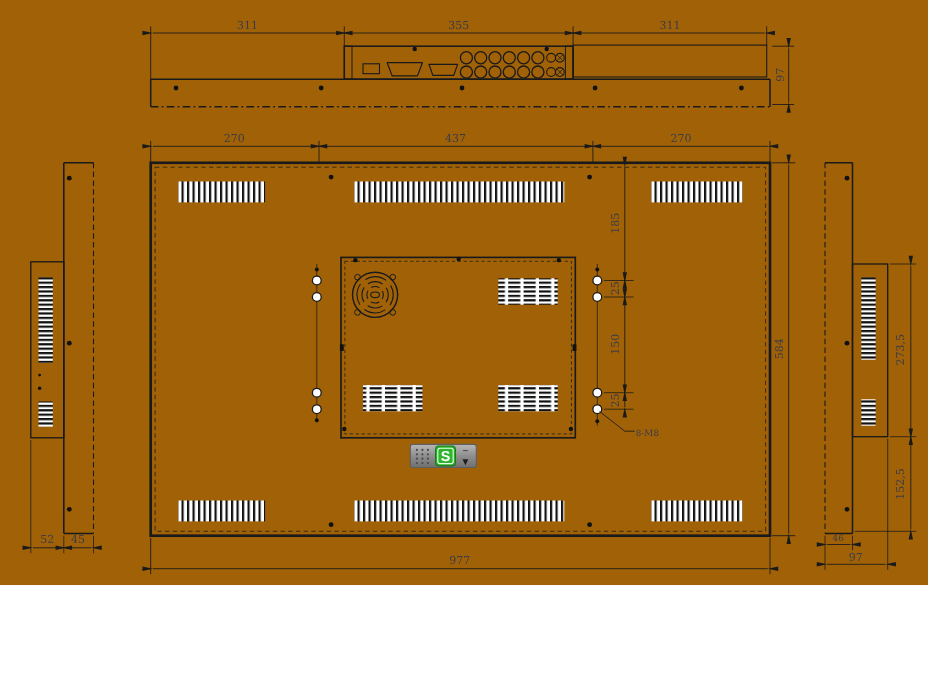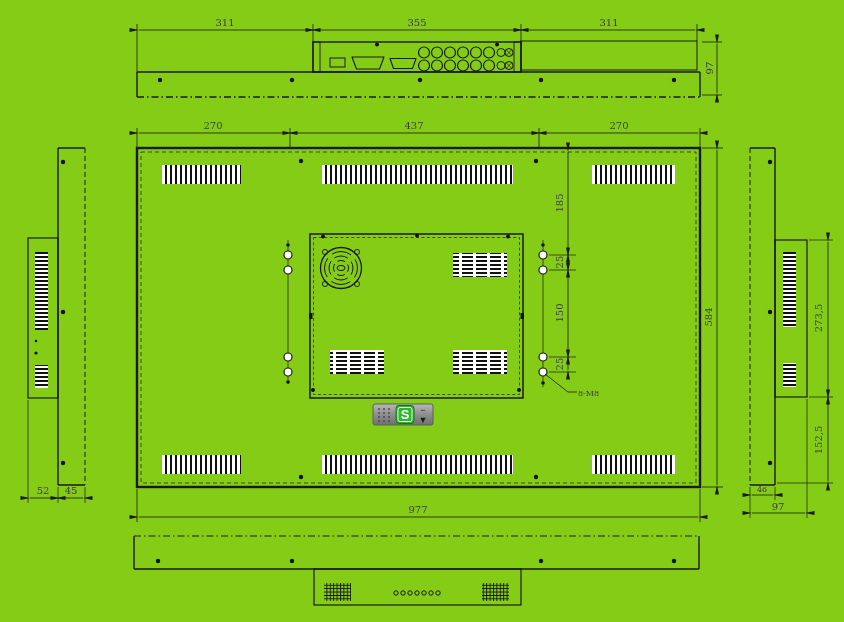--- a/index.html
+++ b/index.html
@@ -1,16 +1,16 @@
 <!DOCTYPE html>
 <html><head>
 <meta charset="utf-8">
 <style>
   html,body{margin:0;padding:0;background:#ffffff;}
-  #canvas{position:relative;width:844px;height:622px;background:#84cc16;overflow:hidden;
+  #canvas{position:relative;width:844px;height:532px;background:#a16207;overflow:hidden;
           font-family:"DejaVu Serif", serif;}
   svg{position:absolute;left:0;top:0;}
   text.dim{font-family:"DejaVu Serif", serif;font-size:10px;fill:#3c3c46;}
   text.dim-small{font-family:"DejaVu Serif", serif;font-size:8px;fill:#3c3c46;}
   text.logo{font-family:"Liberation Sans", sans-serif;font-weight:bold;font-size:13px;fill:#ffffff;}
   text.wbtn{font-family:"Liberation Sans", sans-serif;font-size:9px;fill:#1d1d1d;}
 </style>
 </head>
 <body>
 

